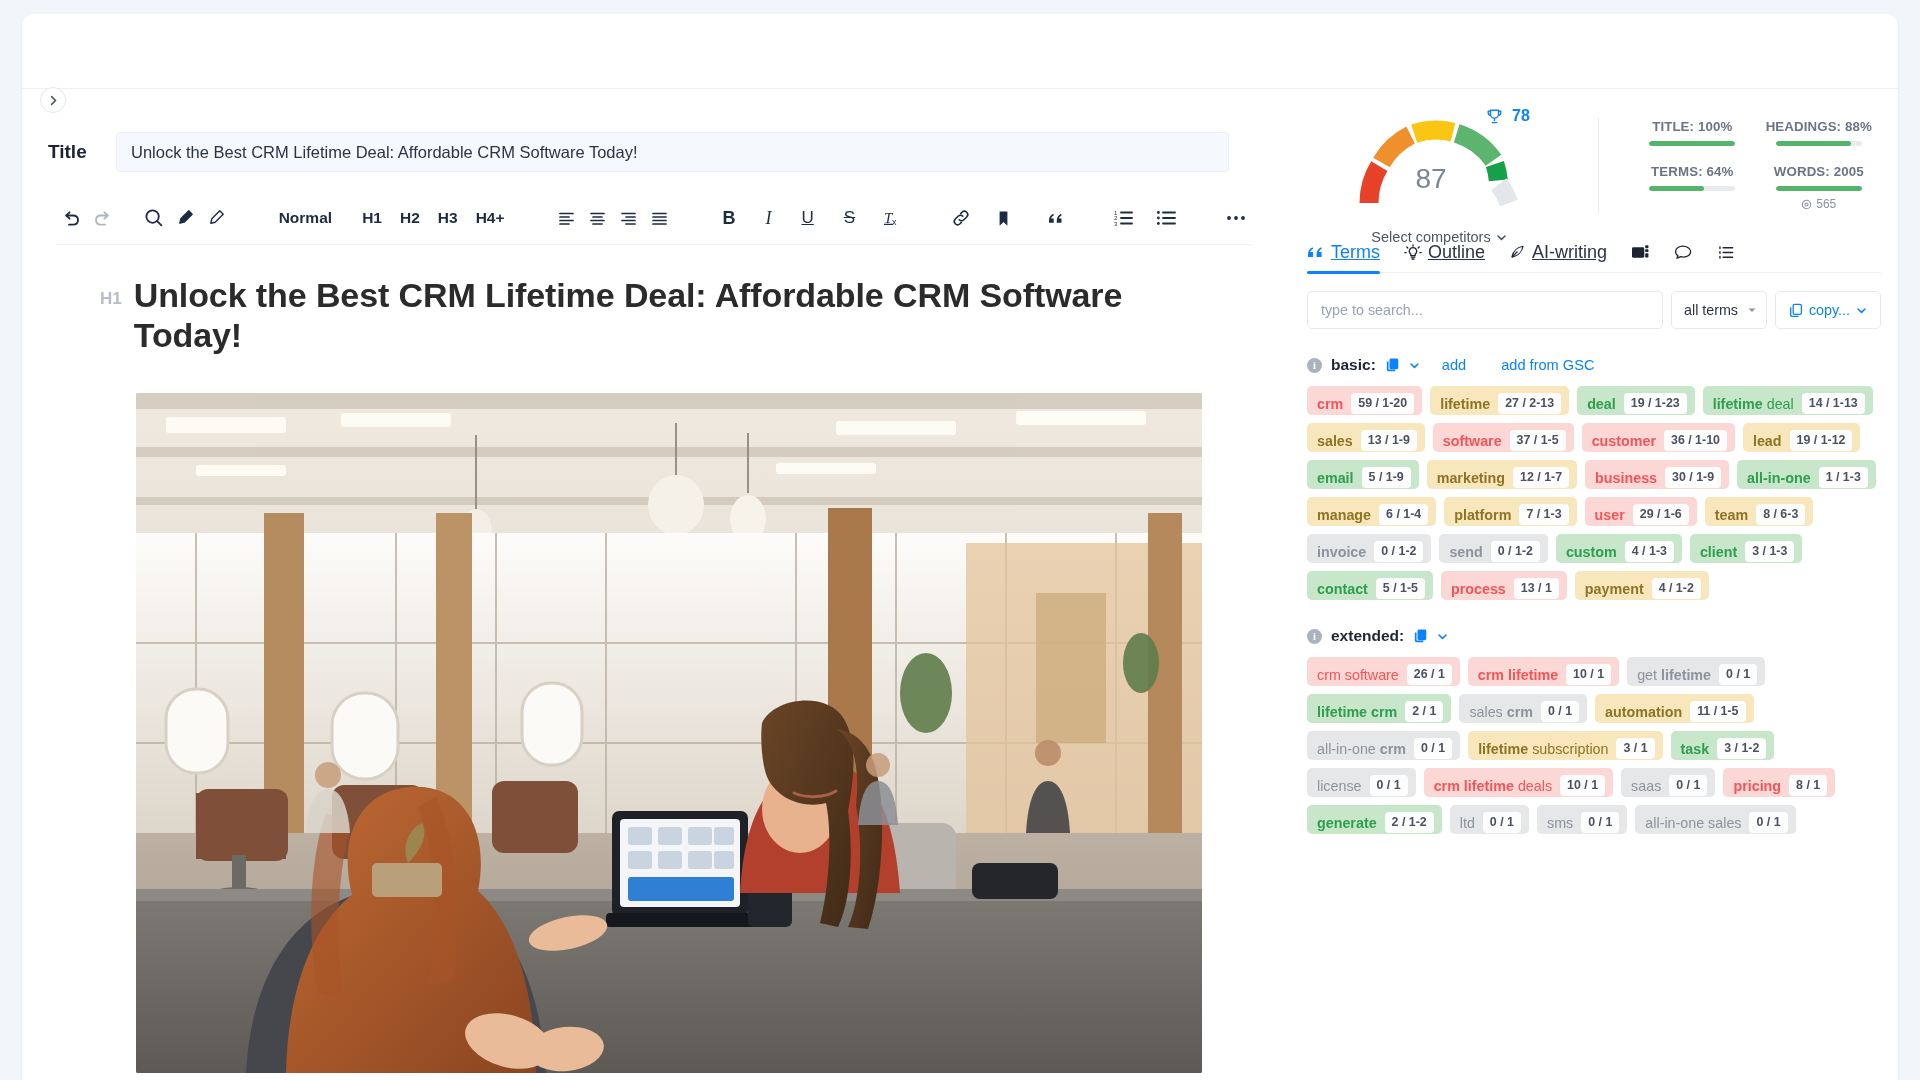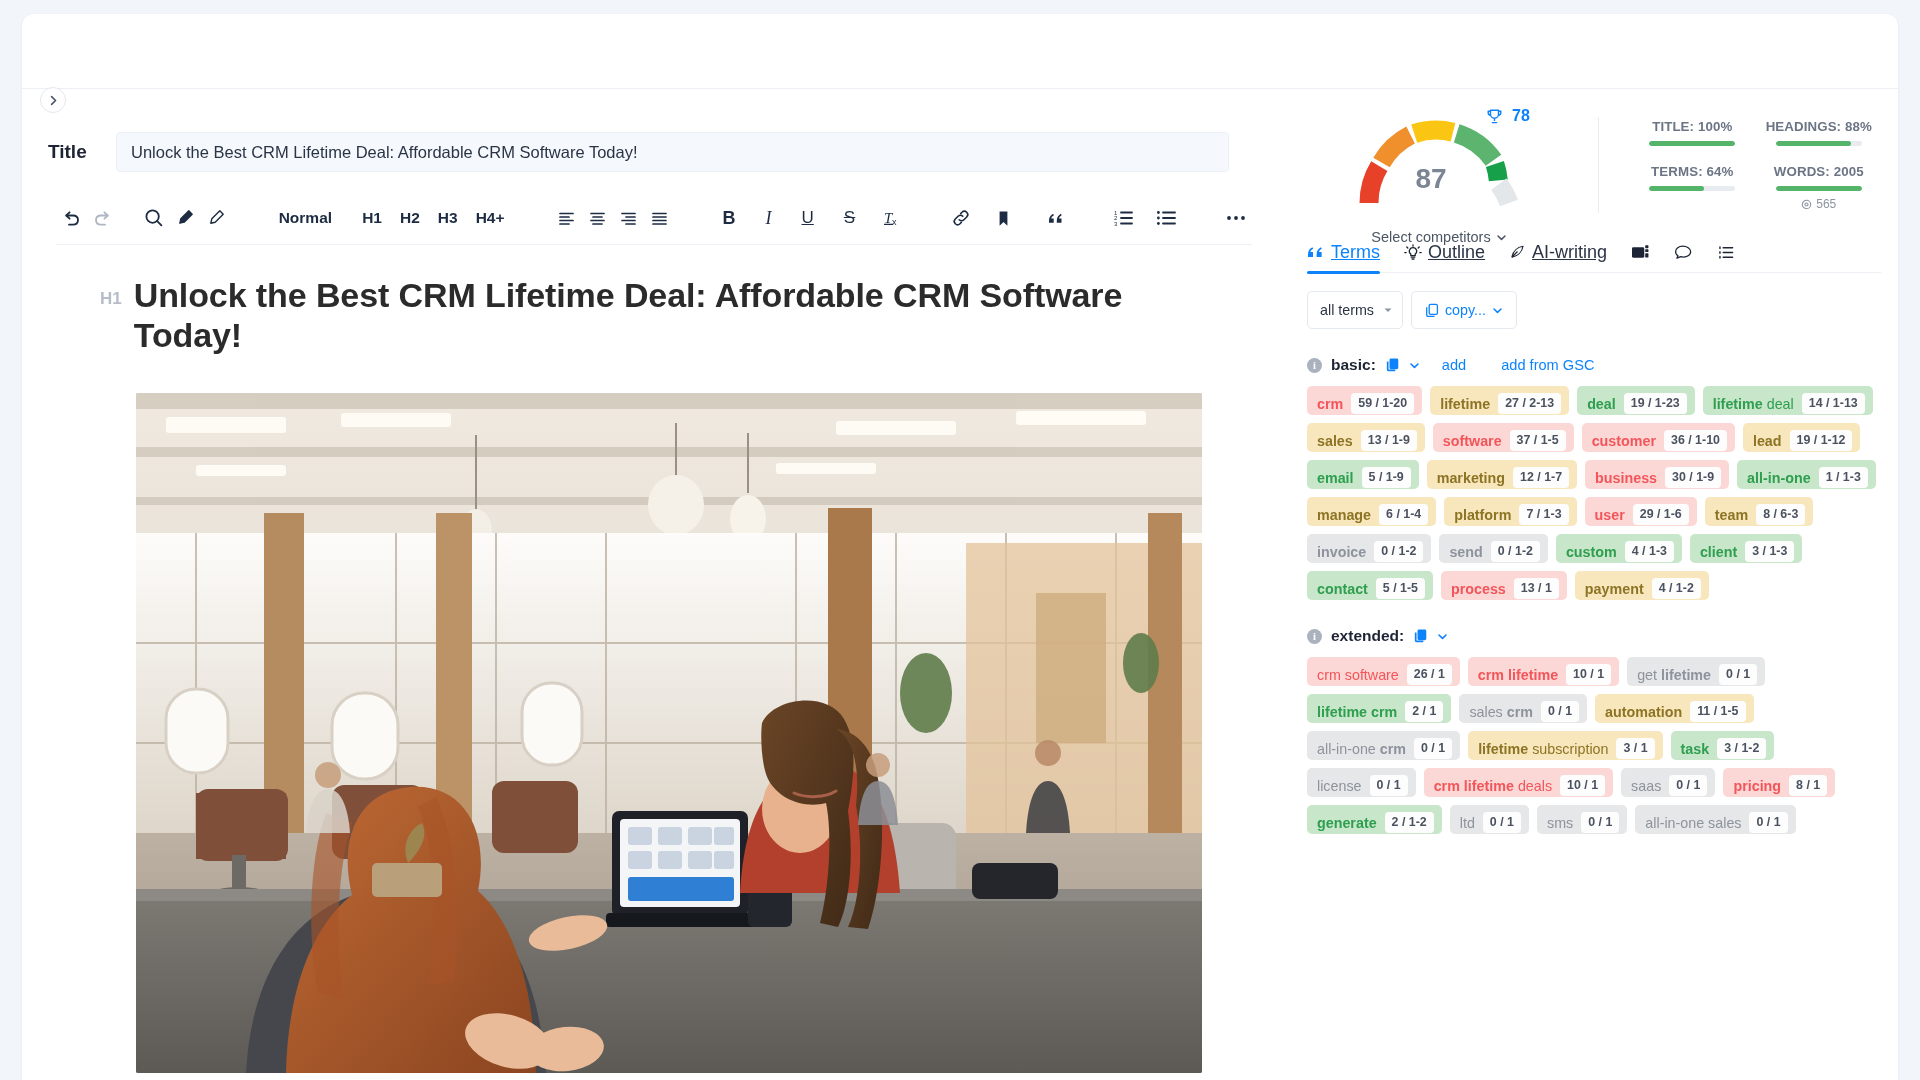--- a/index.html
+++ b/index.html
@@ -130,21 +130,21 @@
   .score-block {
     display: flex; height: 132px; padding-top: 14px;
   }
   .gauge-wrap {
     width: 318px; position: relative;
     display:flex; flex-direction: column; align-items:center;
   }
   .gauge { position: relative; width: 168px; height: 92px; margin-top: 10px;}
   .gauge-value {
     position: absolute; left: 0; right: 16px; top: 50px;
-    text-align:center; font-size: 28px; color: #7b8593; font-weight: bold;
+    text-align:center; font-size: 28px; color: #7b8593; font-weight: normal;
   }
   .trophy-badge {
     position: absolute; left: 205px; top: 4px;
     display:flex; align-items:flex-start; gap:8px;
     color: #0c83fb; font-size: 16px; font-weight: bold;
   }
   .select-competitors {
     margin-top: 24px; font-size: 14.5px; color: #4b5563;
     display:flex;align-items:center;gap:5px;cursor:pointer;
   }
@@ -687,20 +687,21 @@
       <div class="ptab">
         <svg width="18" height="17" viewBox="0 0 18 18" stroke="#1d2433" stroke-width="1.5" stroke-linecap="round">
           <path d="M6 4h10M6 9h10M6 14h10"></path>
           <path d="M2.6 3.2v1.6M2.6 8.2v1.6M2.6 13.2v1.6"></path>
         </svg>
       </div>
     </div>
 
 
     <div class="search-row">
+      <input class="search-input" placeholder="type to search..." style="">
       <div class="select-box">
         <span>all terms</span>
         <svg width="10" height="10" viewBox="0 0 10 10" fill="#8c95a3">
                 <path d="M1.5 3.4h7L5 7z"></path>
               </svg>
       </div>
       <div class="copy-box">
         <svg width="14" height="15" viewBox="0 0 14 15" fill="none" stroke="#0c83fb" stroke-width="1.3" stroke-linejoin="round">
           <rect x="4.2" y="1.4" width="8.2" height="10" rx="1.4"></rect>
           <path d="M9.6 13.4H3.1a1.4 1.4 0 0 1-1.4-1.4V4.2"></path>

